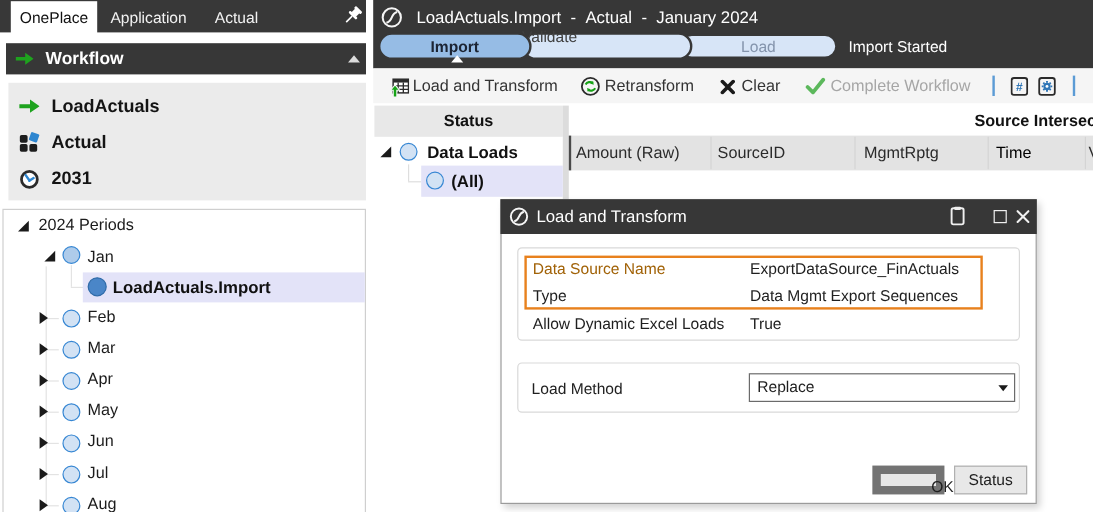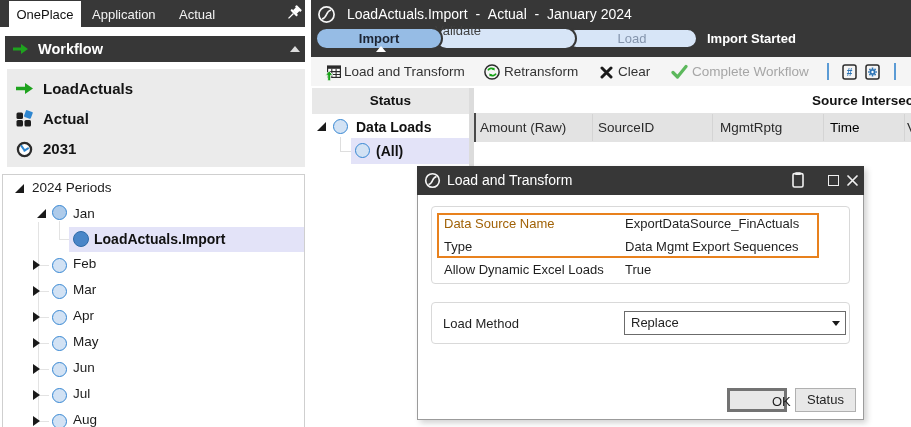--- a/index.html
+++ b/index.html
@@ -110,21 +110,21 @@
 </svg>
 <div class="abs" style="left:347px;top:0;height:28px;line-height:28px;color:#fff;font-size:14px;">LoadActuals.Import&nbsp;&nbsp;-&nbsp;&nbsp;Actual&nbsp;&nbsp;-&nbsp;&nbsp;January 2024</div>
 
 <div class="abs" style="left:566px;top:28px;width:132px;height:21px;background:#d7e5f7;border:2px solid #373737;border-radius:12px;box-sizing:border-box;z-index:1;"></div>
 <div class="abs" style="left:566px;top:28px;width:132px;height:21px;line-height:21px;text-align:center;color:#8494ac;font-size:13px;z-index:1;">Load</div>
 <div class="abs" style="left:435px;top:27px;width:142px;height:23px;background:#d7e5f7;border:2.5px solid #373737;border-radius:13px;box-sizing:border-box;z-index:2;"></div>
 <div class="abs" style="left:435px;top:20px;width:142px;height:21px;line-height:21px;text-align:left;color:#404040;font-size:13px;z-index:3;">Validate</div>
 <div class="abs" style="left:315px;top:27px;width:128px;height:23px;background:#96bce5;border:2.5px solid #373737;border-radius:13px;box-sizing:border-box;z-index:4;"></div>
 <div class="abs" style="left:315px;top:28px;width:128px;height:21px;line-height:21px;text-align:center;color:#1c2433;font-size:13px;font-weight:600;z-index:5;">Import</div>
 <div class="abs" style="left:376px;top:46px;width:0;height:0;border-left:5px solid transparent;border-right:5px solid transparent;border-bottom:6px solid #fff;z-index:6;"></div>
-<div class="abs" style="left:707px;top:28px;height:22px;line-height:22px;color:#fff;font-size:13px;font-weight:bold;">Import Started</div>
+<div class="abs" style="left:707px;top:28px;height:22px;line-height:22px;color:#fff;font-size:13px;font-weight:normal;">Import Started</div>
 
 <div class="abs" style="left:311px;top:57px;width:600px;height:29px;background:#f5f5f5;"></div>
 
 <svg class="abs" style="left:325px;top:65px;" width="16" height="16" viewBox="0 0 16 16">
   <rect x="2.6" y="1" width="12.8" height="11.4" fill="#fff" stroke="#2b2b2b" stroke-width="1.2"></rect>
   <rect x="2.6" y="1" width="12.8" height="2.8" fill="#2b2b2b"></rect>
   <path d="M6.8 3.8 V12.4 M11.1 3.8 V12.4 M2.6 6.6 H15.4 M2.6 9.5 H15.4" stroke="#2b2b2b" stroke-width="1.1" fill="none"></path>
   <path d="M2.7 15.8 V10.2 H0.5 L4.2 5.8 L7.9 10.2 H5.7 V15.8 Z" fill="#17a317" stroke="#f5f5f5" stroke-width="0.9"></path>
 </svg>
 <div class="abs" style="left:344px;top:57px;height:29px;line-height:29px;color:#333;font-size:13.5px;">Load and Transform</div>
@@ -221,14 +221,14 @@
 <div class="abs" style="left:625px;top:262px;color:#1f1f1f;font-size:13px;z-index:12;">True</div>
 
 <div class="abs" style="left:437px;top:213px;width:382px;height:45px;border:2.5px solid #e8811d;box-sizing:border-box;z-index:13;"></div>
 
 <div class="abs" style="left:431px;top:302px;width:419px;height:42px;border:1px solid #d9d9d9;border-radius:4px;box-sizing:border-box;z-index:11;"></div>
 <div class="abs" style="left:443px;top:316px;color:#1f1f1f;font-size:13px;z-index:12;">Load Method</div>
 <div class="abs" style="left:624px;top:311px;width:222px;height:24px;border:1px solid #6b6b6b;box-sizing:border-box;background:#fff;z-index:12;"></div>
 <div class="abs" style="left:631px;top:311px;height:24px;line-height:24px;color:#1f1f1f;font-size:13px;z-index:13;">Replace</div>
 <div class="abs" style="left:832px;top:321px;width:0;height:0;border-left:4.5px solid transparent;border-right:4.5px solid transparent;border-top:5px solid #1a1a1a;z-index:13;"></div>
 
-<div class="abs" style="left:727px;top:388px;width:60px;height:24px;background:#e8e8e8;border:3px solid #737373;box-sizing:border-box;color:#1f1f1f;font-size:13px;text-align:center;line-height:22px;z-index:12;padding-left:42px;">OK</div>
+<div class="abs" style="left:727px;top:388px;width:60px;height:24px;background:#e8e8e8;border:7px solid #737373;box-sizing:border-box;color:#1f1f1f;font-size:13px;text-align:center;line-height:22px;z-index:12;padding-left:42px;">OK</div>
 <div class="abs" style="left:795px;top:388px;width:61px;height:24px;background:#e8e8e8;border:1px solid #b0b0b0;box-sizing:border-box;color:#1f1f1f;font-size:13px;text-align:center;line-height:22px;z-index:12;">Status</div>
 
 </body></html>

